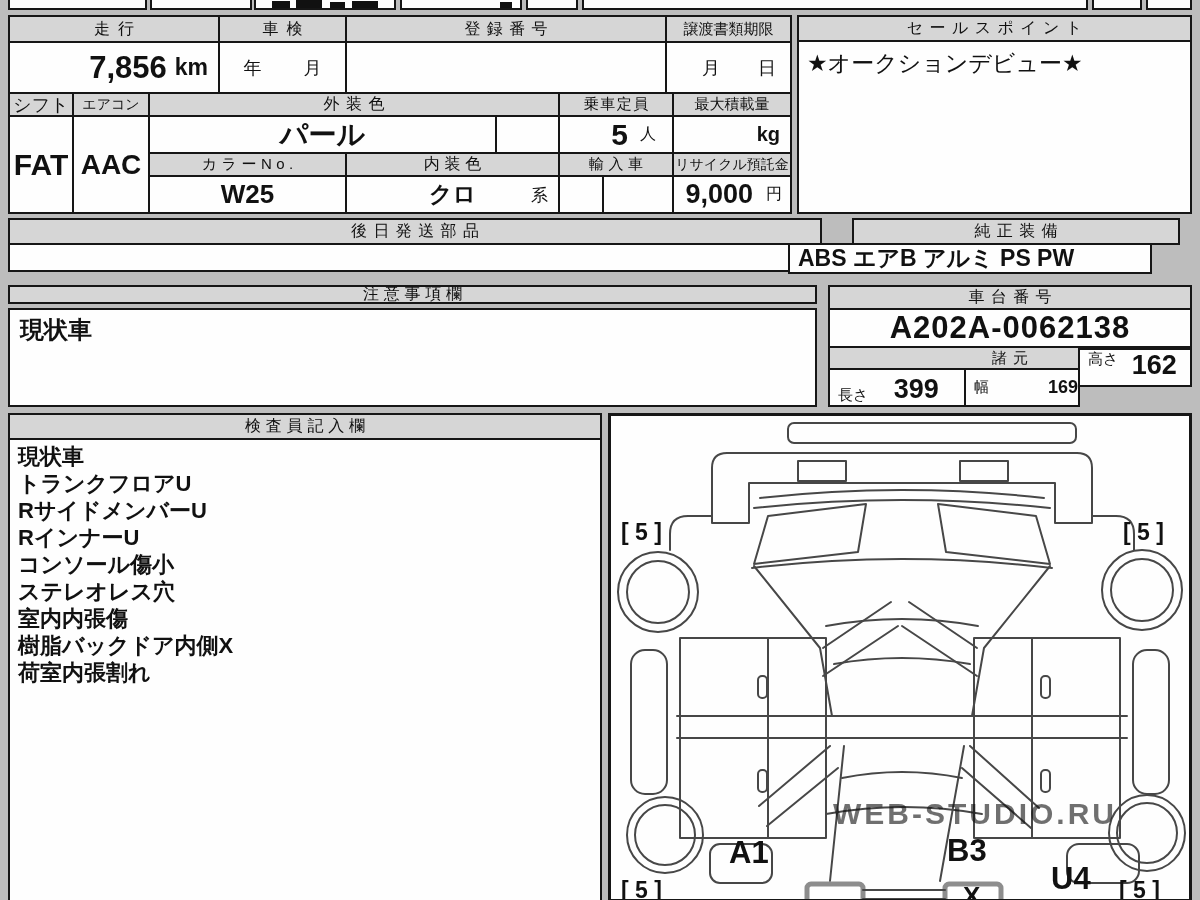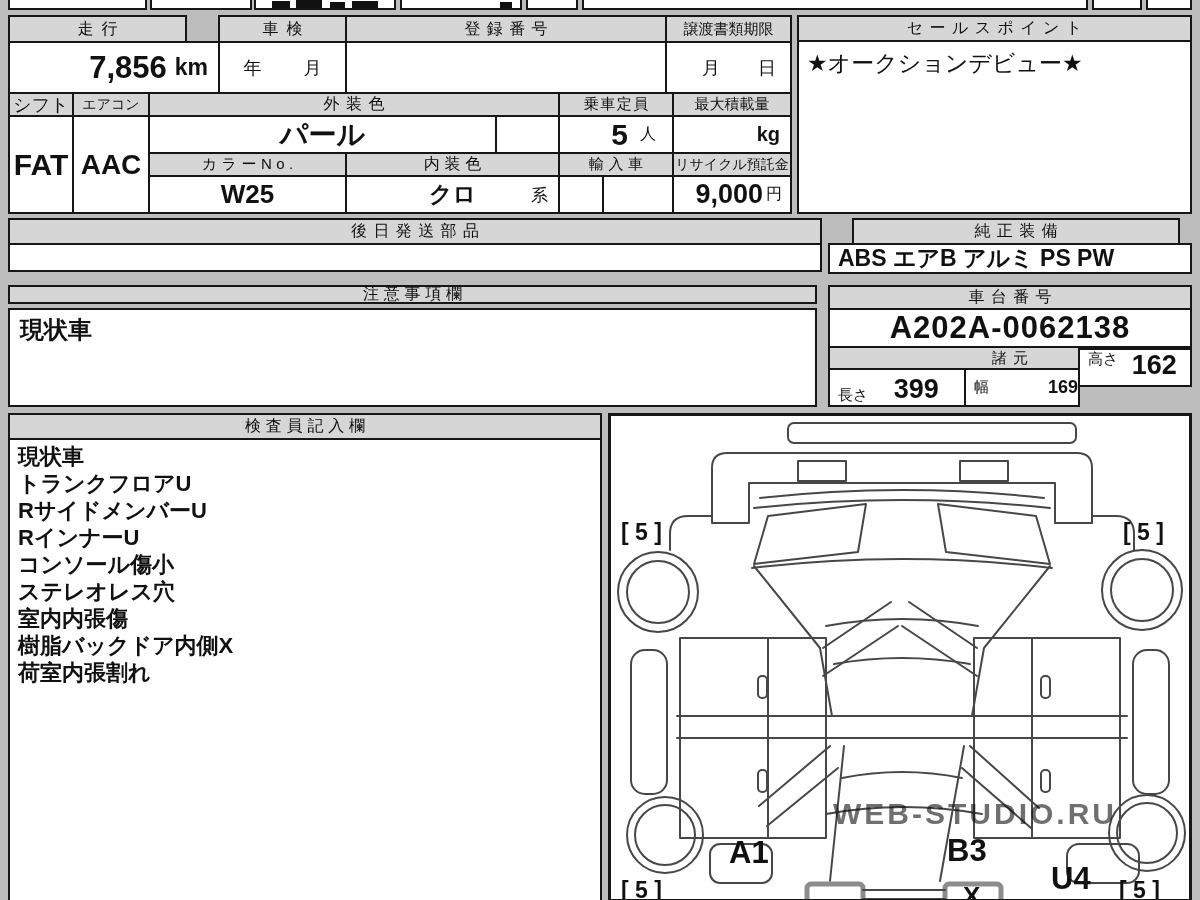--- a/index.html
+++ b/index.html
@@ -35,21 +35,21 @@
   <div class="c" style="left:526px;top:0;width:52px;height:10px;border-top:none"></div>
   <div class="c" style="left:582px;top:0;width:506px;height:10px;border-top:none"></div>
   <div class="c" style="left:1092px;top:0;width:50px;height:10px;border-top:none"></div>
   <div class="c" style="left:1146px;top:0;width:46px;height:10px;border-top:none"></div>
   <div class="smudge" style="left:272px;top:1px;width:18px;height:7px"></div>
   <div class="smudge" style="left:296px;top:0;width:26px;height:8px"></div>
   <div class="smudge" style="left:330px;top:2px;width:15px;height:6px"></div>
   <div class="smudge" style="left:352px;top:1px;width:26px;height:7px"></div>
   <div class="smudge" style="left:500px;top:2px;width:12px;height:6px"></div>
 
-  <div class="c h ls5" style="left:8px;top:15px;width:179px;height:28px">走行</div>
+  <div class="c h ls5" style="left:8px;top:15px;width:212px;height:28px">走行</div>
   <div class="c h ls5" style="left:218px;top:15px;width:129px;height:28px">車検</div>
   <div class="c h ls4" style="left:345px;top:15px;width:322px;height:28px">登録番号</div>
   <div class="c h" style="left:665px;top:15px;width:127px;height:28px;font-size:15px">譲渡書類期限</div>
 
   <div class="c v" style="left:8px;top:41px;width:212px;height:53px;justify-content:flex-end;padding-right:10px;gap:8px">
     <span style="font-size:31px">7,856</span>
     <span style="font-size:23px">km</span>
   </div>
   <div class="c" style="left:218px;top:41px;width:129px;height:53px;display:flex;align-items:center;justify-content:center;gap:42px;font-size:18px">
     <span>年</span>
@@ -82,33 +82,33 @@
   <div class="c h ls3" style="left:558px;top:152px;width:116px;height:25px;font-size:15px">輸入車</div>
   <div class="c h" style="left:672px;top:152px;width:120px;height:25px;font-size:14px">リサイクル預託金</div>
 
   <div class="c v" style="left:148px;top:175px;width:199px;height:39px;font-size:26px">W25</div>
   <div class="c" style="left:345px;top:175px;width:215px;height:39px">
     <div style="position:absolute;inset:0;display:flex;align-items:center;justify-content:center;font-weight:bold;font-size:23px">クロ</div>
     <span style="position:absolute;right:10px;top:50%;transform:translateY(-50%);font-size:17px">系</span>
   </div>
   <div class="c" style="left:558px;top:175px;width:46px;height:39px"></div>
   <div class="c" style="left:602px;top:175px;width:72px;height:39px"></div>
-  <div class="c v" style="left:672px;top:175px;width:120px;height:39px;justify-content:flex-end;padding-right:8px;gap:3px">
+  <div class="c v" style="left:672px;top:175px;width:120px;height:39px;justify-content:flex-end;padding-right:8px;gap:13px">
     <span style="font-size:27px">9,000</span>
     <span style="font-size:16px;font-weight:normal">円</span>
   </div>
 
   <div class="c h ls4" style="left:797px;top:15px;width:395px;height:27px">セールスポイント</div>
   <div class="c" style="left:797px;top:40px;width:395px;height:174px;font-weight:normal;font-size:23px;padding:6px 8px">★オークションデビュー★</div>
 
   <div class="c h ls4" style="left:8px;top:218px;width:814px;height:27px">後日発送部品</div>
   <div class="c" style="left:8px;top:243px;width:814px;height:29px"></div>
 
   <div class="c h ls4" style="left:852px;top:218px;width:328px;height:27px">純正装備</div>
-  <div class="c" style="left:828px;top:243px;width:364px;height:31px;display:flex;align-items:center;padding-left:8px;font-weight:bold;font-size:23px">ABS エアB アルミ PS PW</div>
+  <div class="c" style="left:788px;top:243px;width:364px;height:31px;display:flex;align-items:center;padding-left:8px;font-weight:bold;font-size:23px">ABS エアB アルミ PS PW</div>
 
   <div class="c h ls3" style="left:8px;top:285px;width:809px;height:19px">注意事項欄</div>
   <div class="c" style="left:8px;top:308px;width:809px;height:99px;font-weight:bold;font-size:24px;padding:4px 10px">現状車</div>
 
   <div class="c h ls4" style="left:828px;top:285px;width:364px;height:25px">車台番号</div>
   <div class="c v" style="left:828px;top:308px;width:364px;height:40px;font-size:31px;letter-spacing:1px">A202A-0062138</div>
   <div class="c h ls4" style="left:828px;top:346px;width:364px;height:24px;font-size:15px">諸元</div>
   <div class="c" style="left:828px;top:368px;width:138px;height:39px;display:flex;align-items:flex-end">
     <span style="font-size:15px;padding-left:8px">長さ</span>
     <span style="flex:1;text-align:center;font-weight:bold;font-size:27px">399</span>

